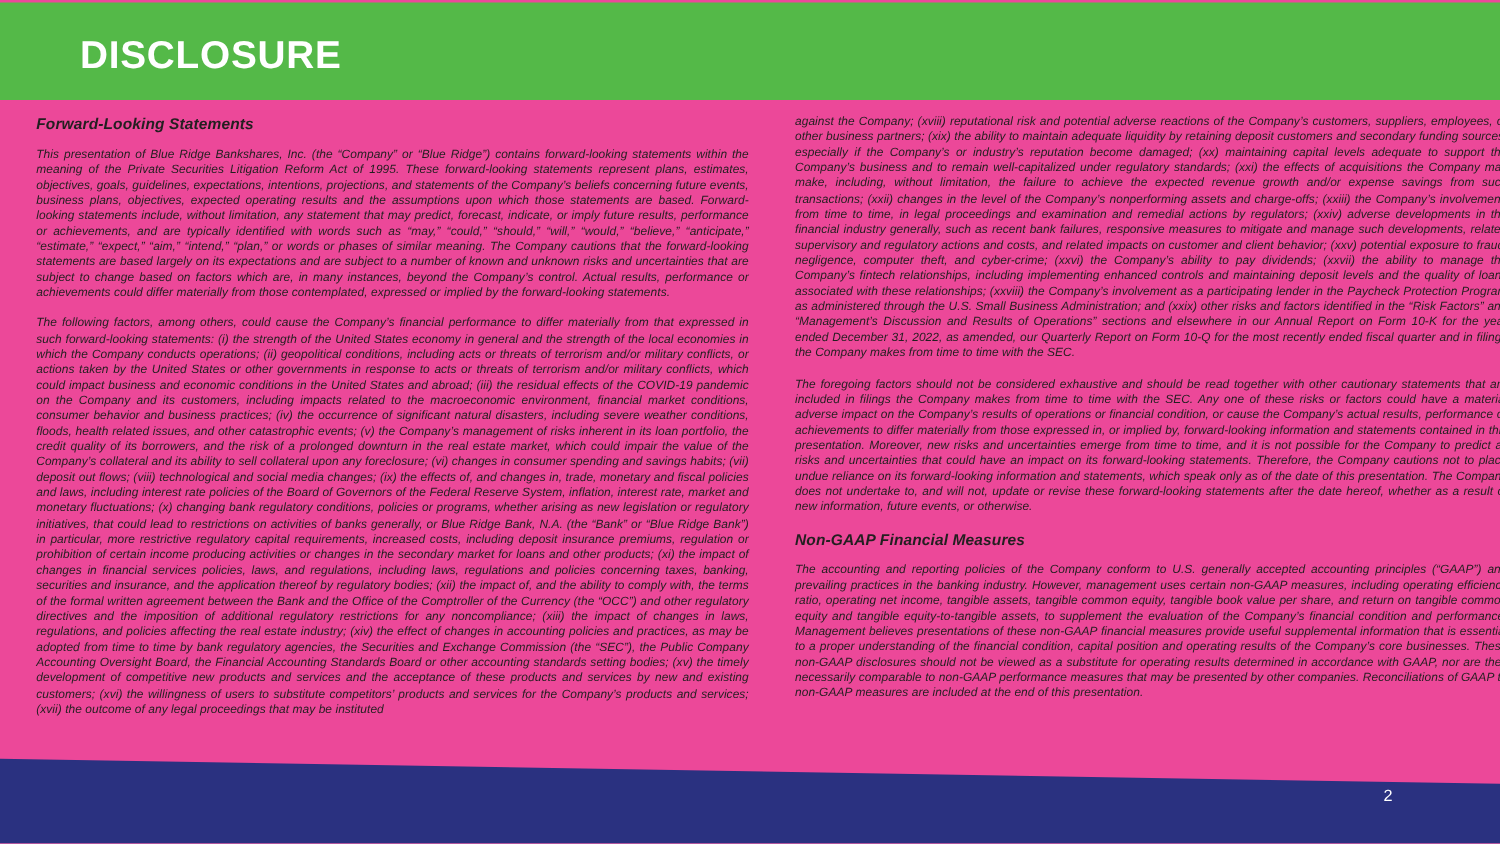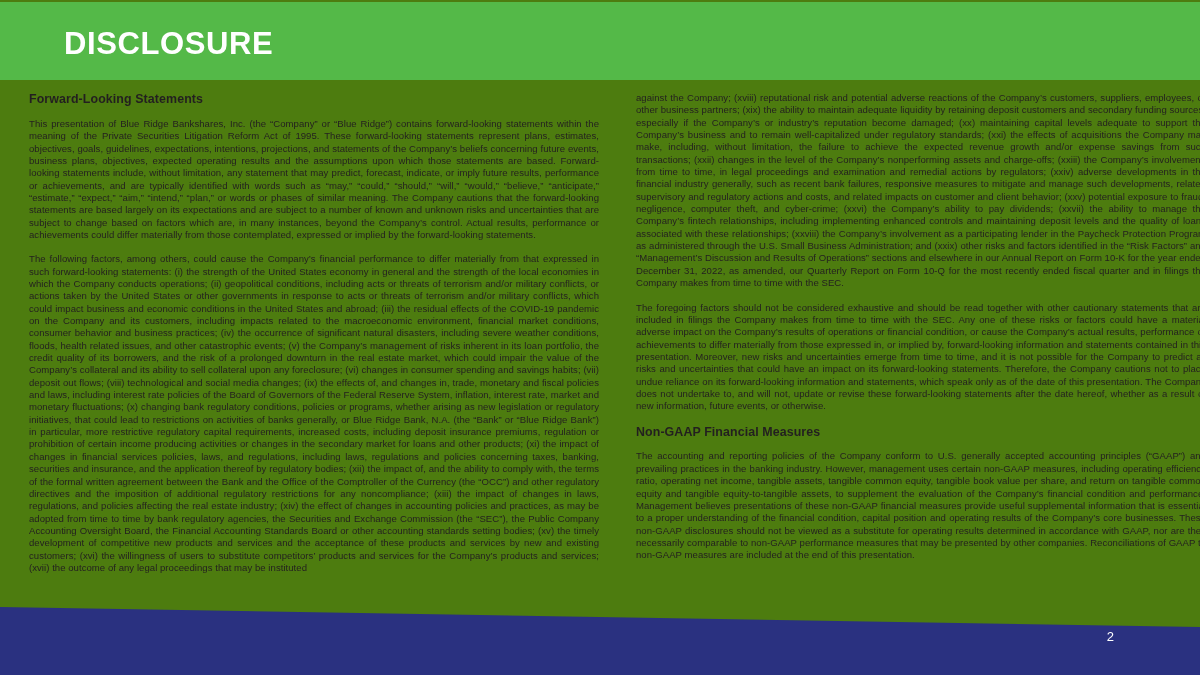--- a/index.html
+++ b/index.html
@@ -11,21 +11,21 @@
     height: 675px;
     background: #ffffff;
     font-family: "Liberation Sans", sans-serif;
     overflow: hidden;
     position: relative;
   }
   .slide {
     position: relative;
     width: 1200px;
     height: 675px;
-    background: #4d7c0f;
+    background: #ec4899;
     overflow: hidden;
   }
   
   .header-band {
     position: absolute;
     left: 0;
     top: 2px;
     width: 1200px;
     height: 78px;
     background: #54b948;
@@ -41,20 +41,21 @@
     line-height: 1;
     white-space: nowrap;
   }
   
   .content {
     position: absolute;
     left: 0;
     top: 92px;
     width: 1200px;
     height: 510px;
+    font-style: italic;
   }
   .col {
     position: absolute;
     top: 0;
     width: 570px;
   }
   .col-left  { left: 29px; }
   .col-right { left: 636px; }
 
   .section-heading {

